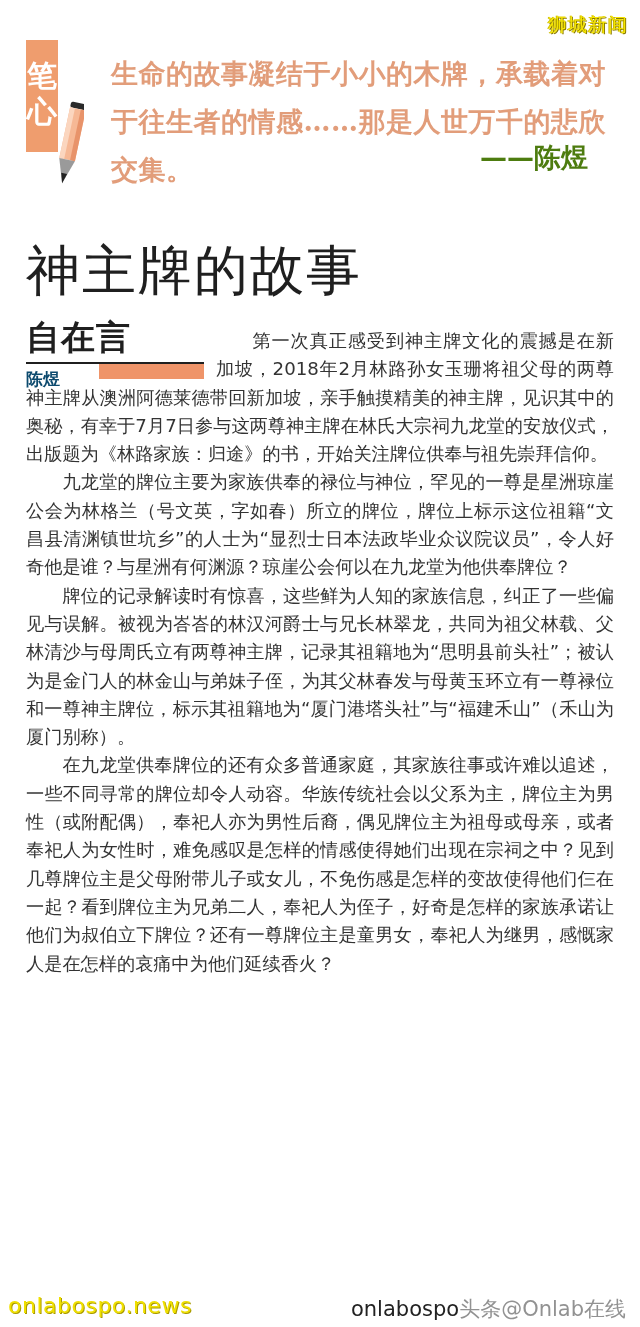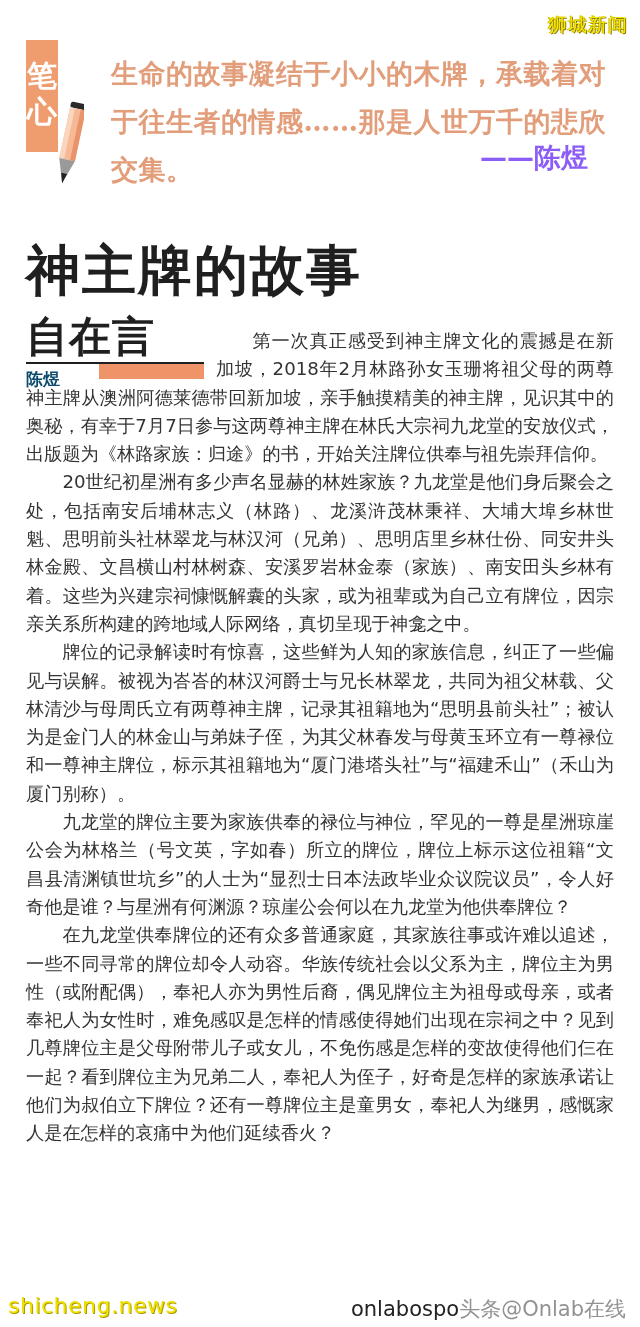--- a/index.html
+++ b/index.html
@@ -23,31 +23,31 @@
     .quote-tag span { display: block; }
     .pencil { position: absolute; left: 30px; top: 62px; }
     .quote-text {
       position: absolute; left: 85px; top: 0; width: 520px;
       font-family: "DejaVu Serif", serif; font-size: 27px; line-height: 48px;
       color: #e29d7a; font-weight: bold; letter-spacing: 0.5px; margin-top: 12px;
     }
     .quote-author {
       position: absolute; right: 28px; top: 96px;
       font-family: "DejaVu Serif", serif; font-size: 27px; line-height: 48px;
-      color: #8b5cf6; font-weight: bold;
+      color: #4d7c0f; font-weight: bold;
     }
 
     .headline {
       position: absolute; left: 26px; top: 235px;
-      font-size: 54px; font-weight: bold; color: #1f1f1f; letter-spacing: 2px;
+      font-size: 54px; font-weight: normal; color: #1f1f1f; letter-spacing: 2px;
     }
 
     .column-box { position: absolute; left: 26px; top: 318px; width: 178px; height: 80px; }
     .column-name {
-      font-family: "DejaVu Serif", serif; font-size: 42px; font-weight: bold;
+      font-family: "DejaVu Serif", serif; font-size: 34px; font-weight: bold;
       color: #1f1f1f; line-height: 38px; letter-spacing: 1px;
     }
     .column-rule { position: absolute; left: 0; top: 44px; width: 178px; height: 2px; background: #1f1f1f; }
     .column-accent { position: absolute; left: 73px; top: 46px; width: 105px; height: 15px; background: #ef9469; }
     .column-author { position: absolute; left: 0; top: 50px; font-size: 17px; font-weight: bold; color: #0c4a6e; }
 
     .article {
       position: absolute; left: 26px; top: 327px; width: 588px;
       font-size: 18.2px; line-height: 28.3px; color: #333333;
       text-align: justify;
@@ -96,23 +96,22 @@
 <div class="column-box">
   <div class="column-name">自在言</div>
   <div class="column-rule"></div>
   <div class="column-accent"></div>
   <div class="column-author">陈煜</div>
 </div>
 
 <div class="article">
   <div class="float-spacer"></div>
   <p style="padding-left:0">第一次真正感受到神主牌文化的震撼是在新加坡，2018年2月林路孙女玉珊将祖父母的两尊神主牌从澳洲阿德莱德带回新加坡，亲手触摸精美的神主牌，见识其中的奥秘，有幸于7月7日参与这两尊神主牌在林氏大宗祠九龙堂的安放仪式，出版题为《林路家族：归途》的书，开始关注牌位供奉与祖先崇拜信仰。</p>
-  <p>20世纪初星洲有多少声名显赫的林姓家族？九龙堂是他们身后聚会之处，包括南安后埔林志义（林路）、龙溪浒茂林秉祥、大埔大埠乡林世魁、思明前头社林翠龙与林汉河（兄弟）、思明店里乡林仕份、同安井头林金殿、文昌横山村林树森、安溪罗岩林金泰（家族）、南安田头乡林有着。这些为兴建宗祠慷慨解囊的头家，或为祖辈或为自己立有牌位，因宗亲关系所构建的跨地域人际网络，真切呈现于神龛之中。</p>
+  <p>九龙堂的牌位主要为家族供奉的禄位与神位，罕见的一尊是星洲琼崖公会为林格兰（号文英，字如春）所立的牌位，牌位上标示这位祖籍“文昌县清渊镇世坑乡”的人士为“显烈士日本法政毕业众议院议员”，令人好奇他是谁？与星洲有何渊源？琼崖公会何以在九龙堂为他供奉牌位？</p>
   <p>牌位的记录解读时有惊喜，这些鲜为人知的家族信息，纠正了一些偏见与误解。被视为峇峇的林汉河爵士与兄长林翠龙，共同为祖父林载、父林清沙与母周氏立有两尊神主牌，记录其祖籍地为“思明县前头社”；被认为是金门人的林金山与弟妹子侄，为其父林春发与母黄玉环立有一尊禄位和一尊神主牌位，标示其祖籍地为“厦门港塔头社”与“福建禾山”（禾山为厦门别称）。</p>
-  <p>九龙堂的牌位主要为家族供奉的禄位与神位，罕见的一尊是星洲琼崖公会为林格兰（号文英，字如春）所立的牌位，牌位上标示这位祖籍“文昌县清渊镇世坑乡”的人士为“显烈士日本法政毕业众议院议员”，令人好奇他是谁？与星洲有何渊源？琼崖公会何以在九龙堂为他供奉牌位？</p>
   <p>在九龙堂供奉牌位的还有众多普通家庭，其家族往事或许难以追述，一些不同寻常的牌位却令人动容。华族传统社会以父系为主，牌位主为男性（或附配偶），奉祀人亦为男性后裔，偶见牌位主为祖母或母亲，或者奉祀人为女性时，难免感叹是怎样的情感使得她们出现在宗祠之中？见到几尊牌位主是父母附带儿子或女儿，不免伤感是怎样的变故使得他们仨在一起？看到牌位主为兄弟二人，奉祀人为侄子，好奇是怎样的家族承诺让他们为叔伯立下牌位？还有一尊牌位主是童男女，奉祀人为继男，感慨家人是在怎样的哀痛中为他们延续香火？</p>
 
 </div>
 
-<div class="watermark-bottom-left">shicheng.news</div>
+<div class="watermark-bottom-left">onlabospo.news</div>
 <div class="watermark-bottom-right">
   <span>onlabospo</span><span class="ghost">头条@Onlab在线</span>
 </div>
 
 </body></html>

